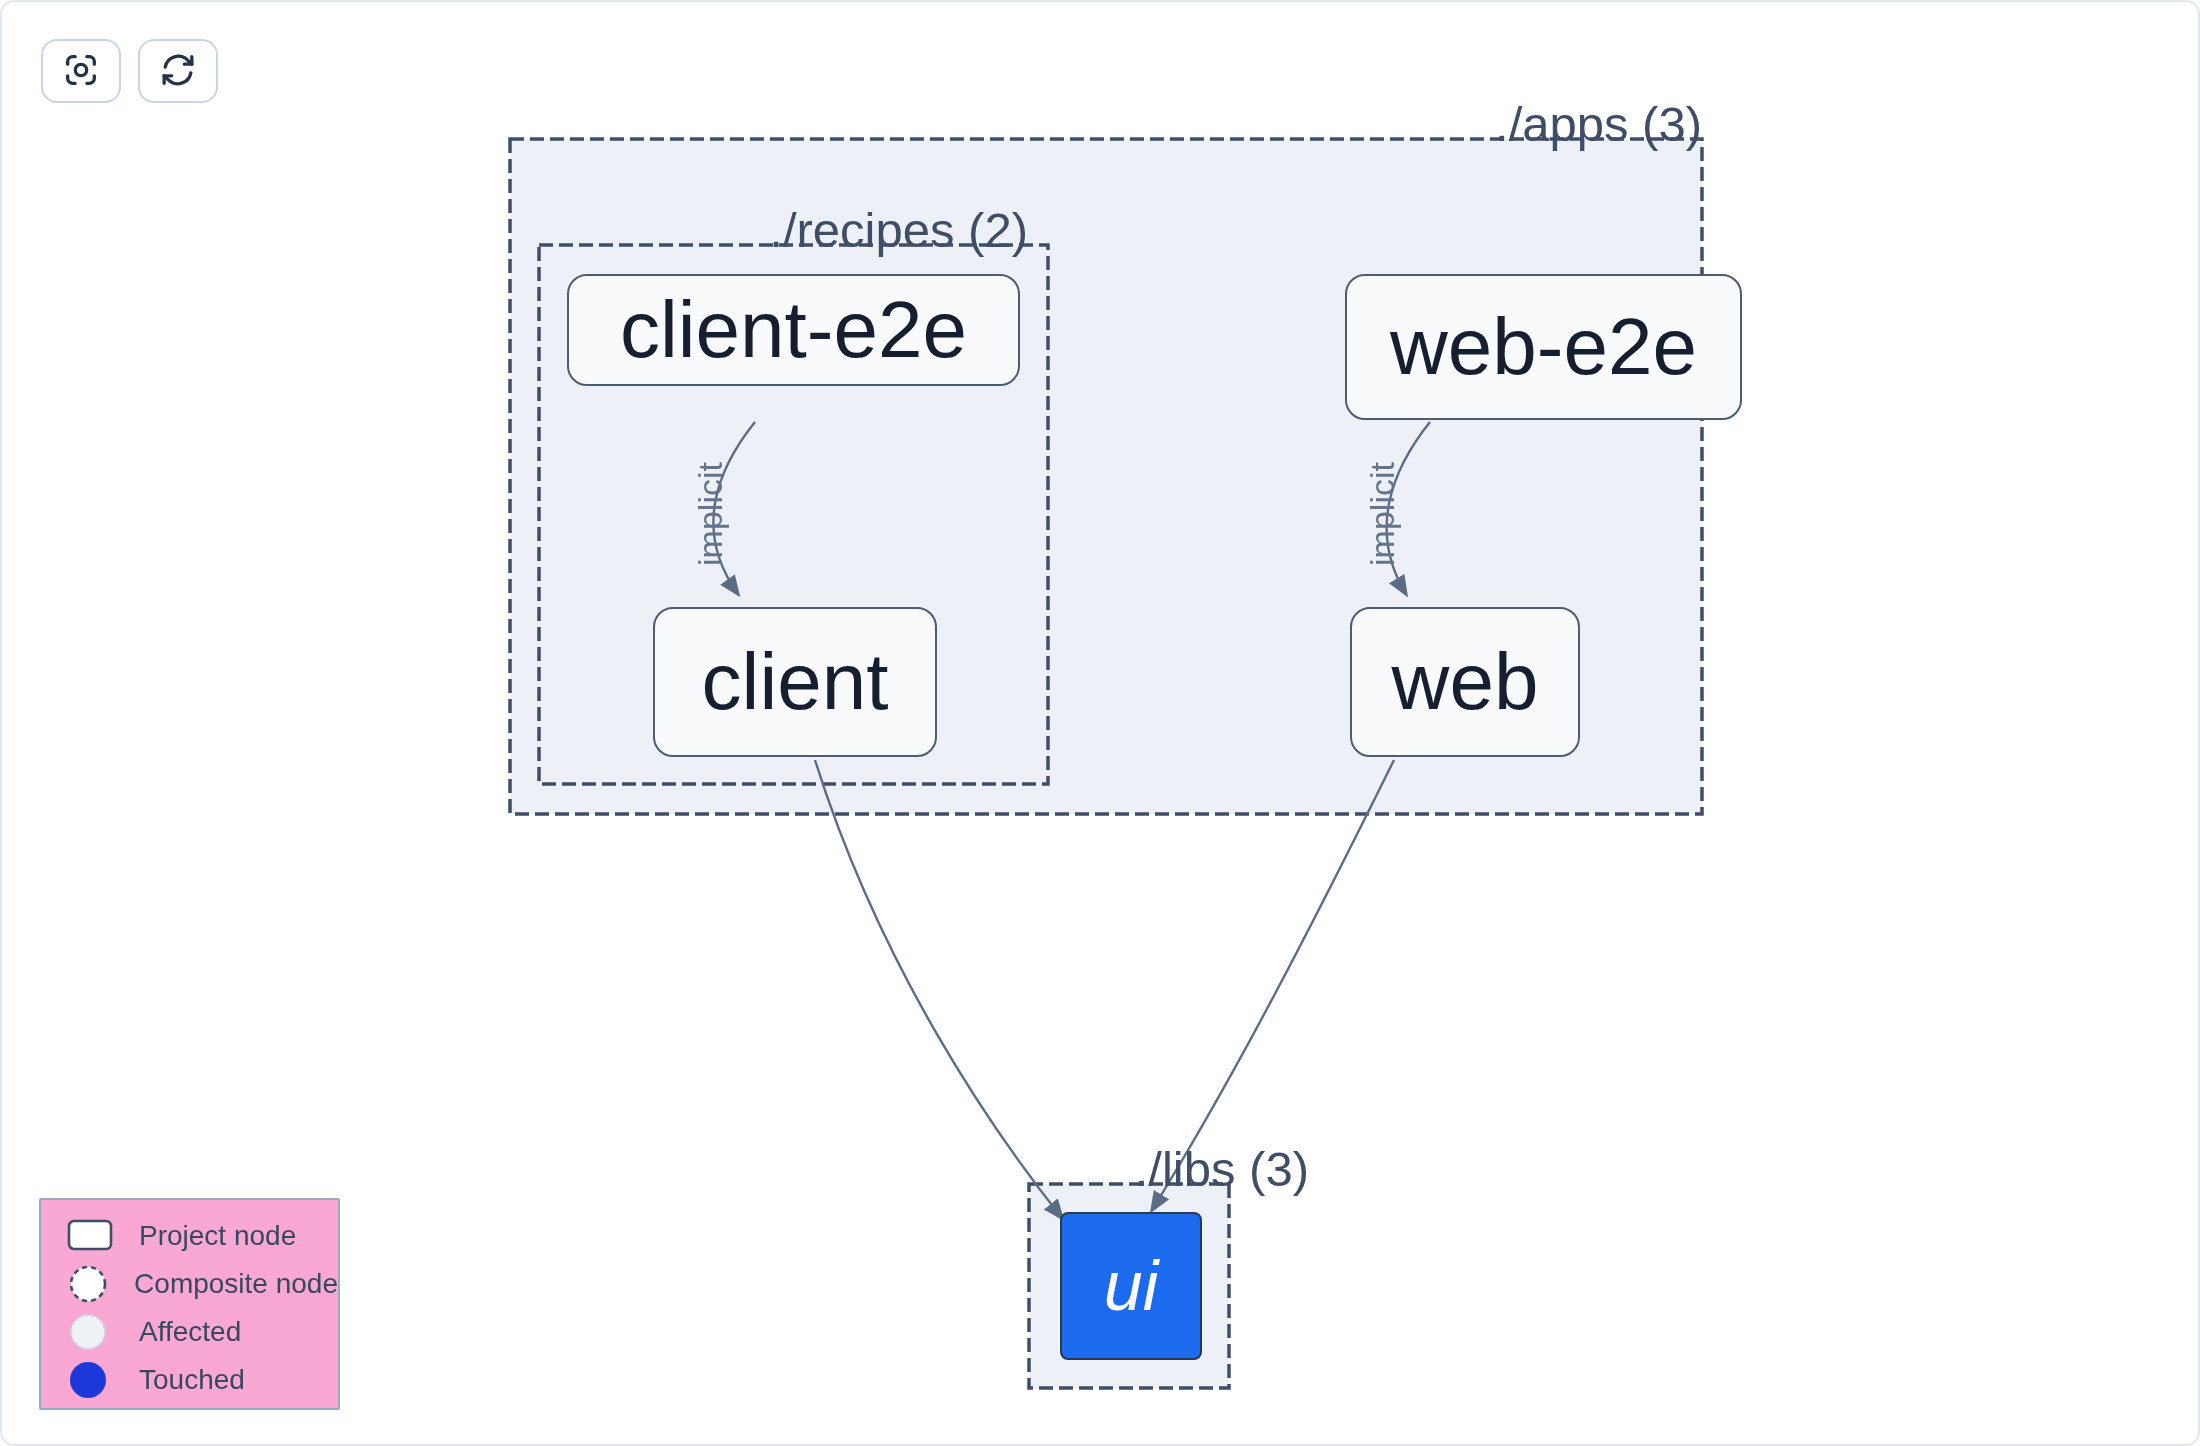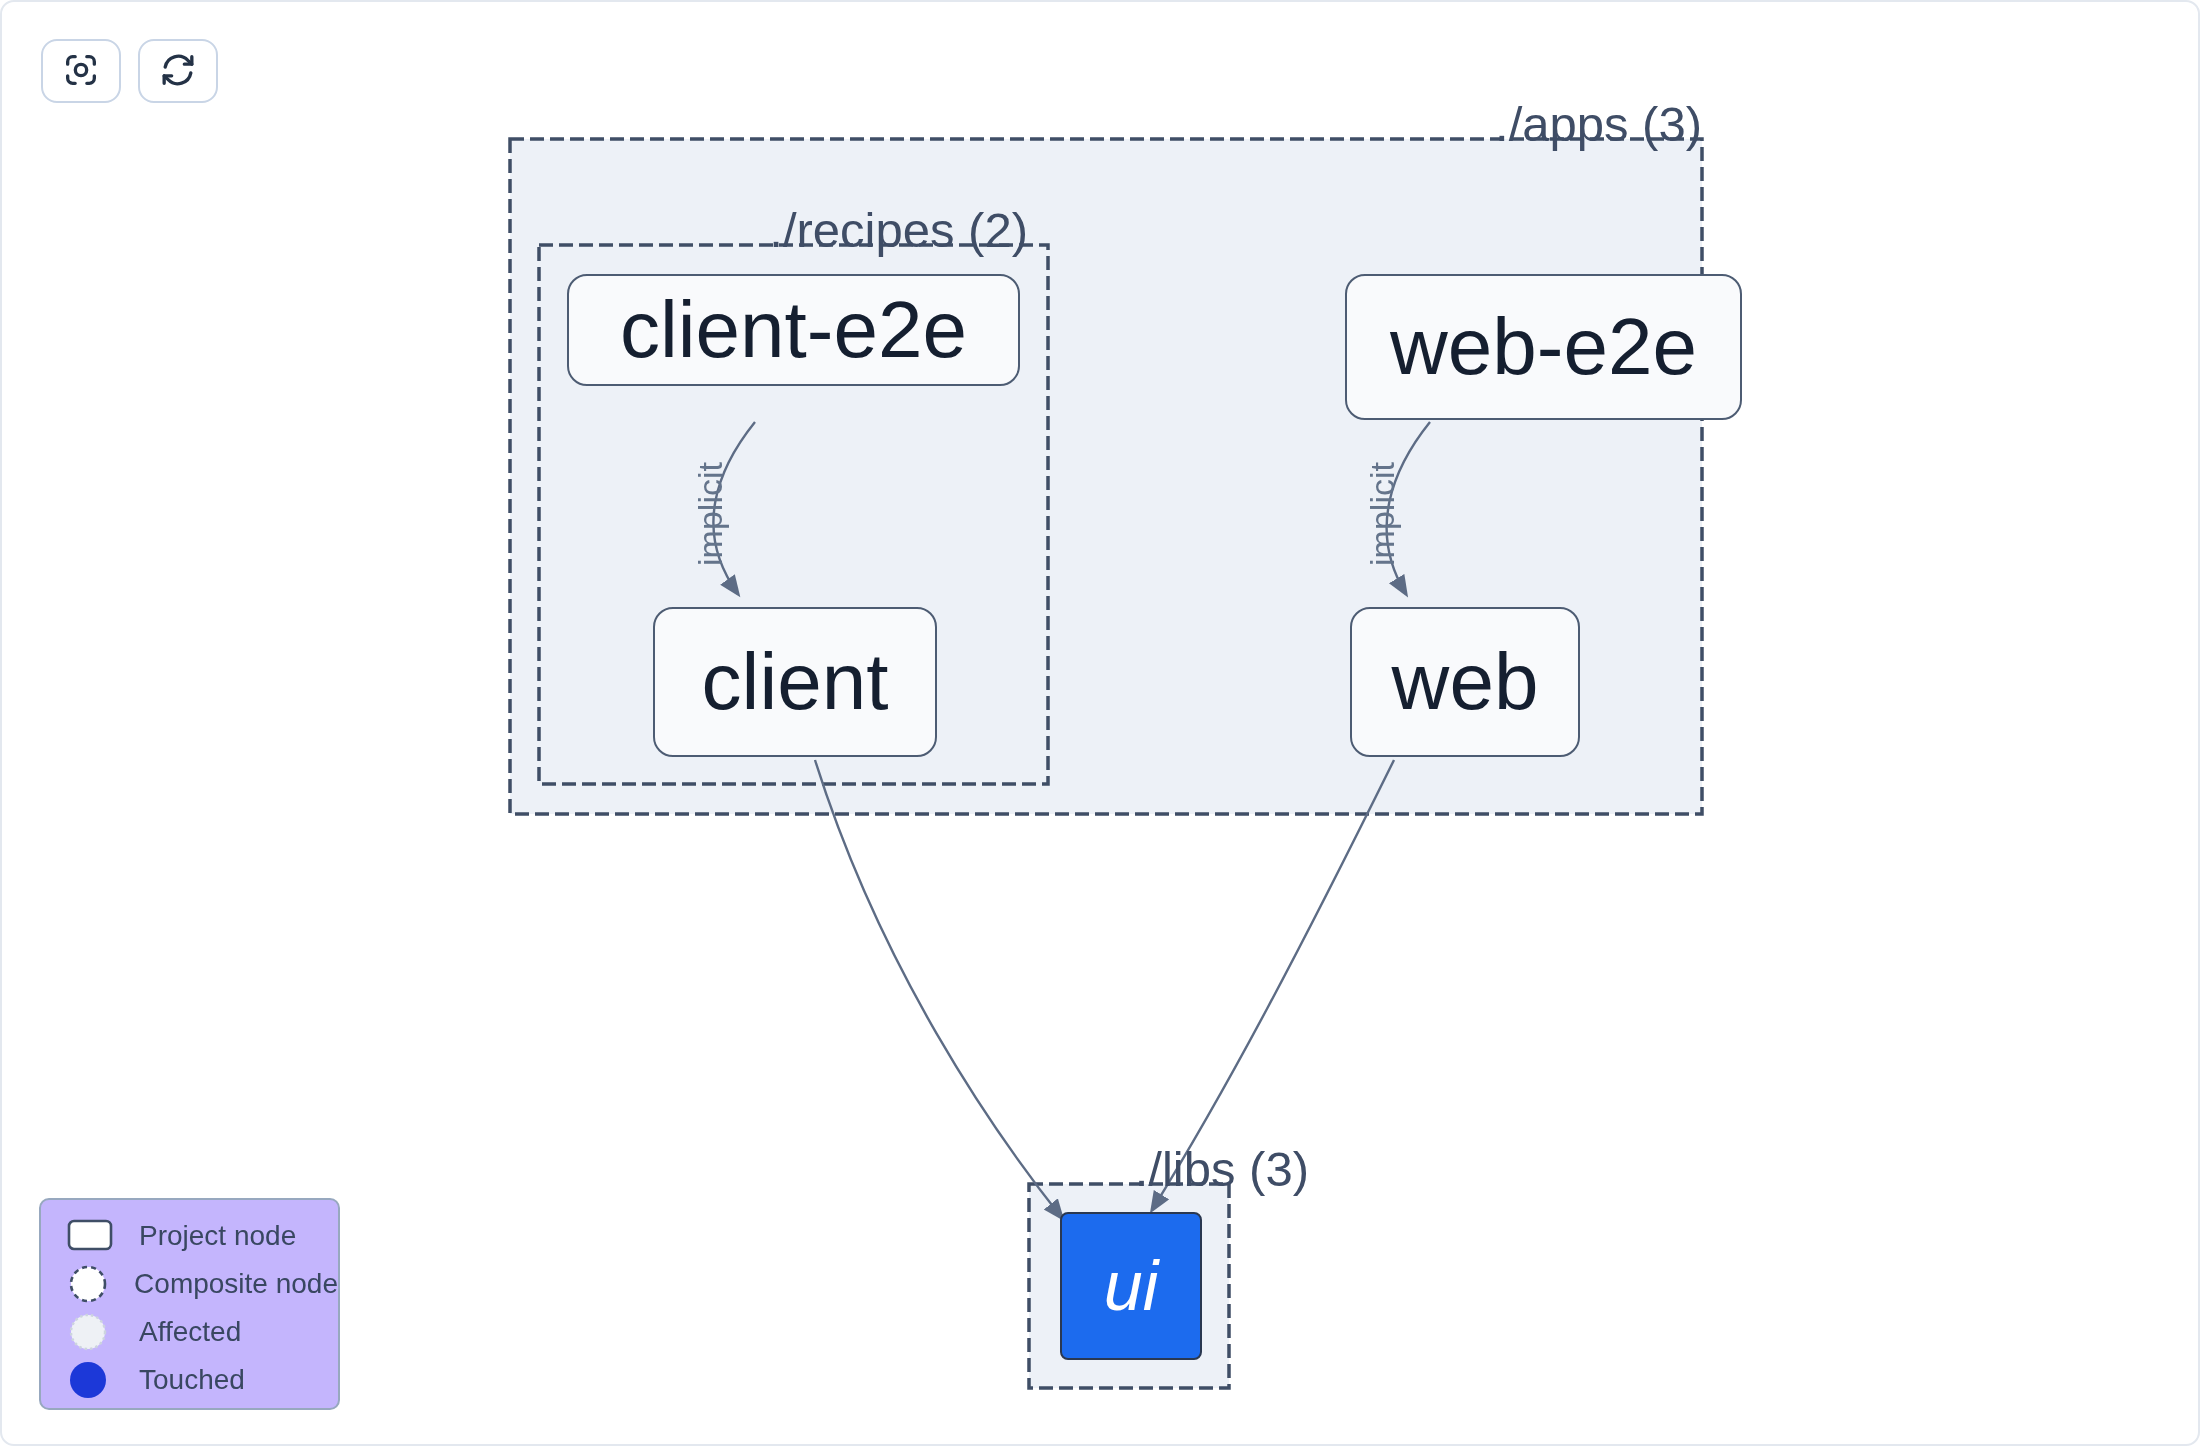--- a/index.html
+++ b/index.html
@@ -24,21 +24,21 @@
   .node{position:absolute;z-index:3;display:flex;align-items:center;justify-content:center;
     background:var(--node-bg);border:2.5px solid var(--node-border);border-radius:20px;
     font-size:80px;color:var(--node-text);cursor:pointer;}
   .node.touched{background:var(--touched-node);color:#ffffff;border-color:#2a3850;border-radius:8px;font-size:70px;font-style:italic;}
   .toolbar{position:absolute;left:39px;top:37px;z-index:5;display:flex;gap:17px;}
   .tbtn{width:80px;height:64px;background:#fff;border:2px solid var(--button-border);
     border-radius:16px;display:flex;align-items:center;justify-content:center;
     color:var(--icon);cursor:pointer;}
   .tbtn svg{width:40px;height:40px;}
   .legend{position:absolute;left:37px;top:1196px;width:301px;height:212px;z-index:5;
-    background:#c4b5fd;border:2px solid var(--legend-border);border-radius:10px;padding:12px 0 0 26px;}
+    background:#f9a8d4;border:2px solid var(--legend-border);border-radius:2px;padding:12px 0 0 26px;}
   .lrow{display:flex;align-items:center;height:48px;}
   .lswatch{width:64px;display:flex;align-items:center;}
   .llabel{margin-left:8px;font-size:28px;color:var(--legend-text);white-space:nowrap;}
 </style>
 </head>
 <body>
 
 <div class="frame">
 
   <svg class="graph-svg" width="2200" height="1446" viewBox="0 0 2200 1446">

